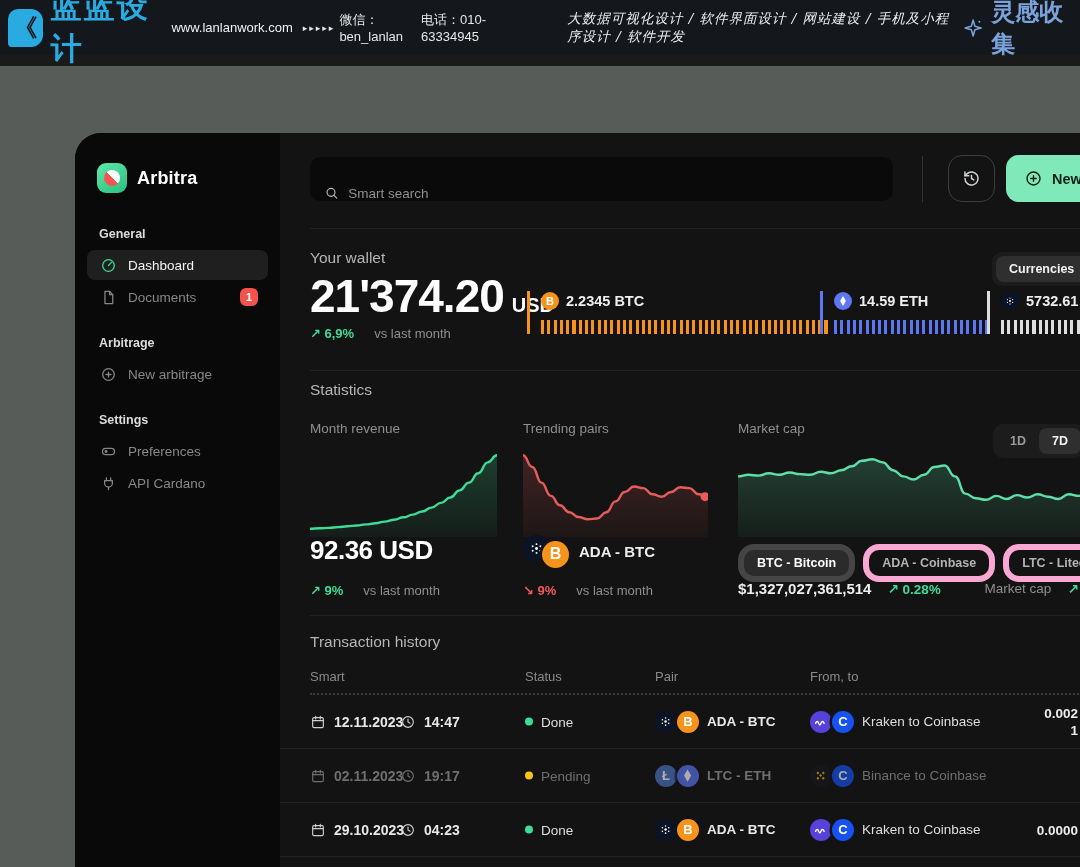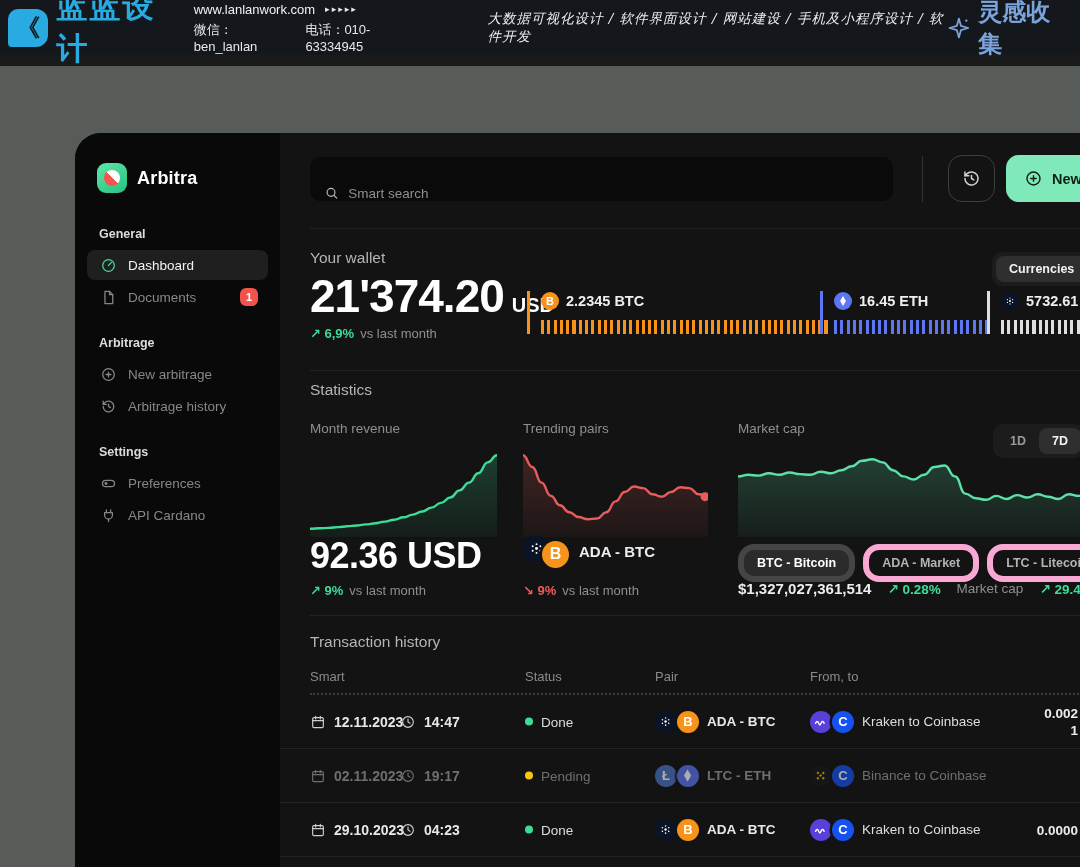--- a/index.html
+++ b/index.html
@@ -2,21 +2,21 @@
 <html><head>
 <meta charset="utf-8">
 <style>
   * { margin:0; padding:0; box-sizing:border-box; }
   html,body { width:1080px; height:867px; overflow:hidden; background:#585c59; font-family:"Liberation Sans","DejaVu Sans",sans-serif; }
 
   
   .site-header{ position:absolute; left:0; top:0; width:1080px; height:55px; background:#14171b; display:flex; align-items:center; z-index:50;}
   .lanlan-logo{ width:44px; height:38px; margin-left:8px; background:#29abe2; border-radius:10px 12px 12px 4px; display:flex; align-items:center; justify-content:center; color:#14171b; font-weight:bold; font-size:24px; line-height:1;}
   .brand-text{ color:#29abe2; font-size:31px; font-weight:bold; letter-spacing:2px; margin-left:8px; }
-  .contact{ margin-left:16px; display:flex; flex-direction:column; gap:4px; }
+  .contact{ margin-left:16px; display:flex; flex-direction:row; gap:4px; }
   .contact .l1{ color:#f2f2f2; font-size:13px; display:flex; align-items:center; gap:10px;}
   .contact .l1 .arrows{ font-size:9px; letter-spacing:2px; color:#e8e8e8;}
   .contact .l2{ color:#e8e8e8; font-size:13px; display:flex; gap:18px;}
   .services{ margin-left:70px; color:#eceff1; font-size:13.5px; font-style:italic; font-family:"DejaVu Serif","Liberation Serif",serif; letter-spacing:1px;}
   .collect{ margin-left:auto; margin-right:14px; display:flex; align-items:center; gap:8px; color:#7aa3dc; font-size:24px; font-weight:bold; font-family:"DejaVu Serif","Liberation Serif",serif;}
   .collect svg{ width:26px; height:26px; }
 
   
   .backdrop{ position:absolute; left:0; top:55px; width:1080px; height:812px; background:#585c59; border-top:11px solid #191a19; }
 
@@ -50,38 +50,38 @@
   .hist-btn svg{ width:21px; height:21px; stroke:#cfd4d0; fill:none; stroke-width:1.7; stroke-linecap:round; stroke-linejoin:round;}
   .new-btn{ position:absolute; left:726px; top:22px; height:47px; width:150px; border-radius:13px; background:#7fe9b9; color:#0e2018; font-size:14.5px; font-weight:bold; display:flex; align-items:center; gap:9px; padding:0 18px; cursor:pointer;}
   .new-btn svg{ width:19px; height:19px; stroke:#0e2018; fill:none; stroke-width:1.8; stroke-linecap:round;}
 
   .h-div{ position:absolute; left:30px; width:800px; height:1px; background:#232323; }
 
   
   .sec-title{ position:absolute; color:#b5b5b5; font-size:15.5px; }
   .wallet-amount{ position:absolute; left:30px; top:140px; color:#fff; font-weight:800; font-size:46px; letter-spacing:-1px; line-height:1; display:flex; align-items:baseline; gap:8px;}
   .wallet-amount .cur{ font-size:20px; letter-spacing:0; font-weight:800;}
-  .chg{ font-size:13px; font-weight:bold; display:flex; align-items:center; gap:6px;}
+  .chg{ font-size:13px; font-weight:bold; display:flex; align-items:center; gap:20px;}
   .chg .pct.up{ color:#3ddc97; } .chg .pct.down{ color:#ee5a5a; }
   .chg .suffix{ color:#8f8f8f; font-weight:normal; }
   .wallet-chg{ position:absolute; left:30px; top:193px; }
   .holdings{ position:absolute; left:247px; top:158px; display:flex; }
   .holding{ border-left:3px solid var(--c); padding-left:11px; }
   .holding .hrow{ display:flex; align-items:center; gap:7px; color:#efefef; font-size:14.5px; font-weight:bold; height:20px;}
   .holding .bars{ height:14px; margin-top:9px; background-image:repeating-linear-gradient(to right, var(--c) 0px, var(--c) 3px, transparent 3px, transparent 6.3px); }
   .pill-group{ background:#1c1c1c; border-radius:10px; padding:4px; display:flex; align-items:center; }
   .pill-group .pg-item{ padding:6px 13px; border-radius:8px; color:#9a9a9a; font-size:12.5px; font-weight:bold; cursor:pointer; white-space:nowrap;}
   .pill-group .pg-item.on{ background:#2f2f2f; color:#f2f2f2; }
   .wallet-tabs{ position:absolute; left:712px; top:119px; }
 
   
   .stat-label{ position:absolute; top:288px; color:#8f8f8f; font-size:13.5px; }
   .chart{ position:absolute; top:316px; height:88px; }
   .chart svg{ display:block; }
-  .big-val{ position:absolute; left:30px; top:402px; color:#fff; font-size:36px; font-weight:800; letter-spacing:-.5px;}
+  .big-val{ position:absolute; left:30px; top:402px; color:#fff; font-size:26px; font-weight:800; letter-spacing:-.5px;}
   .stat-chg{ position:absolute; top:450px; }
   .pair-row{ position:absolute; left:243px; top:402px; display:flex; align-items:center; gap:10px; color:#ededed; font-size:15px; font-weight:bold;}
   .range-tabs{ position:absolute; left:713px; top:291px; }
   .cap-pills{ position:absolute; left:458px; top:411px; display:flex; gap:8px; }
   .cap-pill{ padding:6px 13px; border-radius:16px; border:6px solid #f9a8d4; color:#b3b3b3; font-size:12.5px; font-weight:bold; white-space:nowrap; cursor:pointer;}
   .cap-pill.on{ background:#2b2b2b; border-color:#454545; color:#fff; }
   .statline{ position:absolute; left:458px; top:447px; display:flex; align-items:center; gap:16px; white-space:nowrap;}
   .statline .capval{ color:#ededed; font-size:15px; font-weight:bold; }
   .statline .chg{ font-size:13.5px; }
 
@@ -173,30 +173,20 @@
           <div class="nav-title">Arbitrage</div>
           <div class="nav-item">
             <span class="nicon">
               <svg viewBox="0 0 24 24">
                 <circle cx="12" cy="12" r="8.2"></circle>
                 <path d="M12 8.5v7M8.5 12h7"></path>
               </svg>
             </span>
             <span>New arbitrage</span>
           </div>
-          <div class="nav-item">
-            <span class="nicon">
-              <svg viewBox="0 0 24 24">
-                <path d="M4.5 12a7.5 7.5 0 1 0 2.2-5.3L4.5 8.9"></path>
-                <path d="M4.5 4.5v4.4h4.4"></path>
-                <path d="M12 8.5V12l2.6 1.6"></path>
-              </svg>
-            </span>
-            <span>Arbitrage history</span>
-          </div>
         </div>
         <div class="nav-section">
           <div class="nav-title">Settings</div>
           <div class="nav-item">
             <span class="nicon">
               <svg viewBox="0 0 24 24">
                 <rect x="3.5" y="7.5" width="17" height="9" rx="4.5"></rect>
                 <circle cx="8.5" cy="12" r="2.1" fill="currentColor" stroke="none"></circle>
               </svg>
             </span>
@@ -260,21 +250,21 @@
           </div>
           <div class="bars" style="width: 289.8px;"></div>
         </div>
         <div class="holding" style="--c: #5d76f2; width: 167px;">
           <div class="hrow">
             <span class="coin c18" style="background: rgb(93, 118, 242);">
               <svg viewBox="0 0 24 24" style="width:78%;height:78%">
                 <polygon points="12,3.5 17,12 12,20.5 7,12" fill="#fff"></polygon>
               </svg>
             </span>
-            <span>16.45 ETH</span>
+            <span>14.59 ETH</span>
           </div>
           <div class="bars" style="width: 157.5px;"></div>
         </div>
         <div class="holding" style="--c: #dedede; width: 200px;">
           <div class="hrow">
             <span class="coin c18" style="background: rgb(11, 20, 38);">
               <svg viewBox="0 0 24 24" style="width:78%;height:78%">
                 <g fill="#fff">
                   <circle cx="12" cy="12" r="1.7"></circle>
                   <circle cx="12" cy="7" r="1.1"></circle>
@@ -365,21 +355,21 @@
               <stop offset="0" stop-color="#5ce0a8" stop-opacity="0.22"></stop>
               <stop offset="1" stop-color="#5ce0a8" stop-opacity="0.05"></stop>
             </linearGradient>
           </defs>
           <path d="M0.0,27.4 C5.2,27.4 5.2,25.8 10.3,25.8 C15.5,25.8 15.5,26.6 20.7,26.6 C25.8,26.6 25.8,24.3 31.0,24.3 C36.2,24.3 36.2,25.8 41.3,25.8 C46.5,25.8 46.5,23.5 51.7,23.5 C56.8,23.5 56.8,25.1 62.0,25.1 C67.2,25.1 67.2,25.8 72.3,25.8 C77.5,25.8 77.5,22.7 82.7,22.7 C87.8,22.7 87.8,24.3 93.0,24.3 C98.2,24.3 98.2,21.2 103.3,21.2 C108.5,21.2 108.5,17.3 113.7,17.3 C118.8,17.3 118.8,11.8 124.0,11.8 C129.2,11.8 129.2,10.2 134.3,10.2 C139.5,10.2 139.5,13.4 144.7,13.4 C149.8,13.4 149.8,21.2 155.0,21.2 C160.2,21.2 160.2,27.4 165.3,27.4 C170.5,27.4 170.5,30.5 175.7,30.5 C180.8,30.5 180.8,25.8 186.0,25.8 C191.2,25.8 191.2,18.0 196.3,18.0 C201.5,18.0 201.5,16.5 206.7,16.5 C211.8,16.5 211.8,27.4 217.0,27.4 C222.2,27.4 222.2,44.6 227.3,44.6 C232.5,44.6 232.5,49.2 237.7,49.2 C242.8,49.2 242.8,50.8 248.0,50.8 C253.2,50.8 253.2,46.9 258.3,46.9 C263.5,46.9 263.5,50.0 268.7,50.0 C273.8,50.0 273.8,46.1 279.0,46.1 C284.2,46.1 284.2,48.5 289.3,48.5 C294.5,48.5 294.5,45.3 299.7,45.3 C304.8,45.3 304.8,47.7 310.0,47.7 C315.2,47.7 315.2,50.0 320.3,50.0 C325.5,50.0 325.5,45.3 330.7,45.3 C335.8,45.3 335.8,46.9 341.0,46.9 C346.2,46.9 346.2,43.0 351.3,43.0 C356.5,43.0 356.5,45.3 361.7,45.3 C366.8,45.3 366.8,41.4 372.0,41.4 L372,88 L0,88 Z" fill="url(#c-mc-g)" stroke="none"></path>
           <path d="M0.0,27.4 C5.2,27.4 5.2,25.8 10.3,25.8 C15.5,25.8 15.5,26.6 20.7,26.6 C25.8,26.6 25.8,24.3 31.0,24.3 C36.2,24.3 36.2,25.8 41.3,25.8 C46.5,25.8 46.5,23.5 51.7,23.5 C56.8,23.5 56.8,25.1 62.0,25.1 C67.2,25.1 67.2,25.8 72.3,25.8 C77.5,25.8 77.5,22.7 82.7,22.7 C87.8,22.7 87.8,24.3 93.0,24.3 C98.2,24.3 98.2,21.2 103.3,21.2 C108.5,21.2 108.5,17.3 113.7,17.3 C118.8,17.3 118.8,11.8 124.0,11.8 C129.2,11.8 129.2,10.2 134.3,10.2 C139.5,10.2 139.5,13.4 144.7,13.4 C149.8,13.4 149.8,21.2 155.0,21.2 C160.2,21.2 160.2,27.4 165.3,27.4 C170.5,27.4 170.5,30.5 175.7,30.5 C180.8,30.5 180.8,25.8 186.0,25.8 C191.2,25.8 191.2,18.0 196.3,18.0 C201.5,18.0 201.5,16.5 206.7,16.5 C211.8,16.5 211.8,27.4 217.0,27.4 C222.2,27.4 222.2,44.6 227.3,44.6 C232.5,44.6 232.5,49.2 237.7,49.2 C242.8,49.2 242.8,50.8 248.0,50.8 C253.2,50.8 253.2,46.9 258.3,46.9 C263.5,46.9 263.5,50.0 268.7,50.0 C273.8,50.0 273.8,46.1 279.0,46.1 C284.2,46.1 284.2,48.5 289.3,48.5 C294.5,48.5 294.5,45.3 299.7,45.3 C304.8,45.3 304.8,47.7 310.0,47.7 C315.2,47.7 315.2,50.0 320.3,50.0 C325.5,50.0 325.5,45.3 330.7,45.3 C335.8,45.3 335.8,46.9 341.0,46.9 C346.2,46.9 346.2,43.0 351.3,43.0 C356.5,43.0 356.5,45.3 361.7,45.3 C366.8,45.3 366.8,41.4 372.0,41.4" fill="none" stroke="#5ce0a8" stroke-width="2.4" stroke-linecap="round" stroke-linejoin="round"></path>
         </svg>
       </div>
     <div class="cap-pills" id="cap-pills">
         <span class="cap-pill on">BTC - Bitcoin</span>
-        <span class="cap-pill">ADA - Market</span>
+        <span class="cap-pill">ADA - Coinbase</span>
         <span class="cap-pill">LTC - Litecoin</span>
       </div>
     <div class="statline">
       <span class="capval">$1,327,027,361,514</span>
       <span class="chg"><span class="pct up"><span>↗</span> <span>0.28%</span></span>&nbsp;<span class="suffix">Market cap</span></span>
       <span class="chg"><span class="pct up"><span>↗</span> <span>29.40%</span></span>&nbsp;</span>
     </div>
 
     <div class="h-div" style="top:482px"></div>
 

